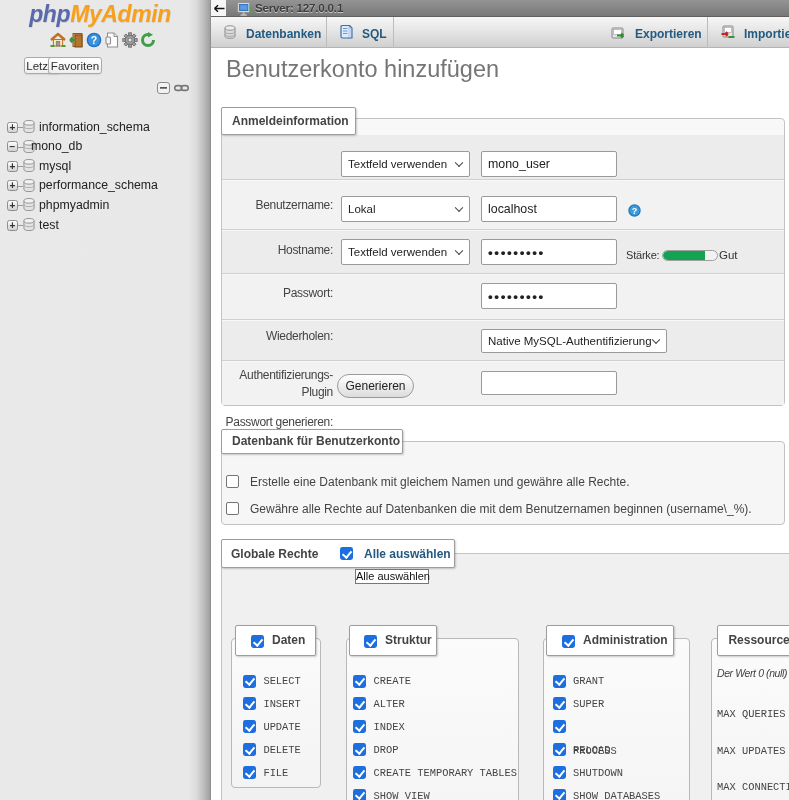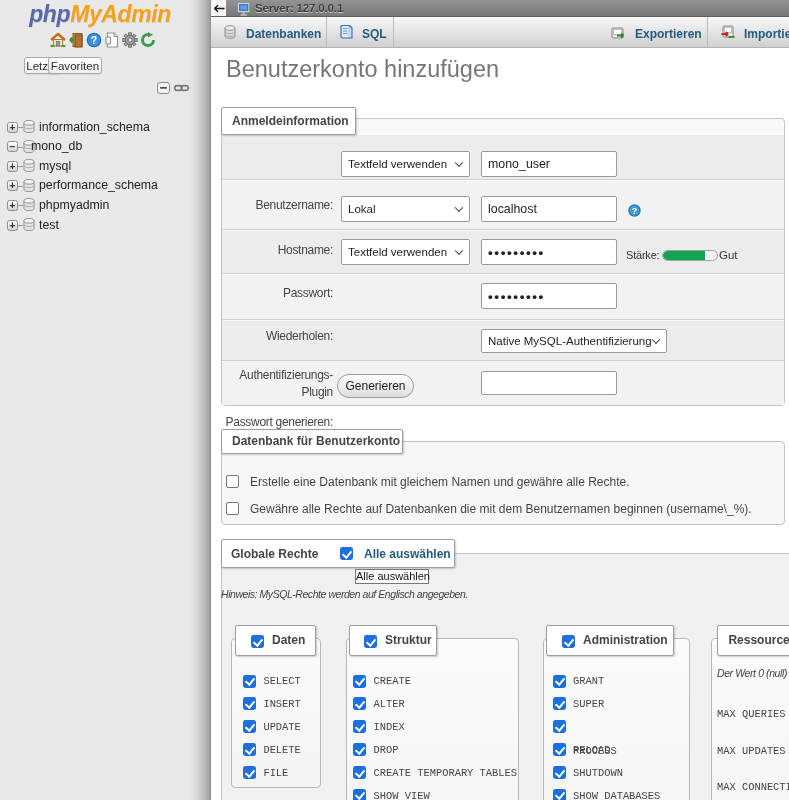--- a/index.html
+++ b/index.html
@@ -274,21 +274,20 @@
 <div class="cbl abs" style="left:250px; top:475px;">Erstelle eine Datenbank mit gleichem Namen und gewähre alle Rechte.</div>
 <span class="cbu abs" style="left:226px; top:502px;"></span>
 <div class="cbl abs" style="left:250px; top:502px;">Gewähre alle Rechte auf Datenbanken die mit dem Benutzernamen beginnen (username\_%).</div>
 
 <div class="fs abs" style="left:221px; top:553px; width:840px; height:280px; background:#f0f0f0;"></div>
 <div class="legend abs" style="left:221px; top:539px; width:234px; height:29px;"></div>
 <div class="abs" style="left:231px; top:547px; font-size:12px; font-weight:bold; color:#444;">Globale Rechte</div>
 <div class="abs" style="left:364px; top:547px; font-size:12px; font-weight:bold; color:#235a81;">Alle auswählen</div>
 <span class="cbc abs" style="left:340px; top:547px;"></span>
 <div class="abs" style="left:355px; top:569px; width:74px; height:15px; background:#fff; border:1px solid #777; font-size:11px; color:#111; text-align:center; line-height:13px; white-space:nowrap;">Alle auswählen</div>
-<div class="ital abs" style="left:221px; top:588px; font-size:10.5px; letter-spacing:-0.45px;">Hinweis: MySQL-Rechte werden auf Englisch angegeben.</div>
 
 <div id="columns">
  <div class="abs" style="left:231px; top:638px; width:90px; height:150px; background:linear-gradient(#fbfbfb,#f3f3f3); border:1px solid #b9b9b9; border-radius:4px;"></div>
  <div class="legend abs" style="left:235px; top:624.5px; width:81px; height:31px;"></div>
  <span class="cbc abs" style="left:251px; top:635px;"></span>
  <div class="abs" style="left:272px; top:633px; font-size:12px; font-weight:bold; color:#444;">Daten</div>
  <span class="cbc abs" style="left:243.2px; top:674.5px;"></span>
  <div class="mono abs" style="left:263.4px; top:675.2px;">SELECT</div>
  <span class="cbc abs" style="left:243.2px; top:697.4px;"></span>
  <div class="mono abs" style="left:263.4px; top:698.1px;">INSERT</div>

